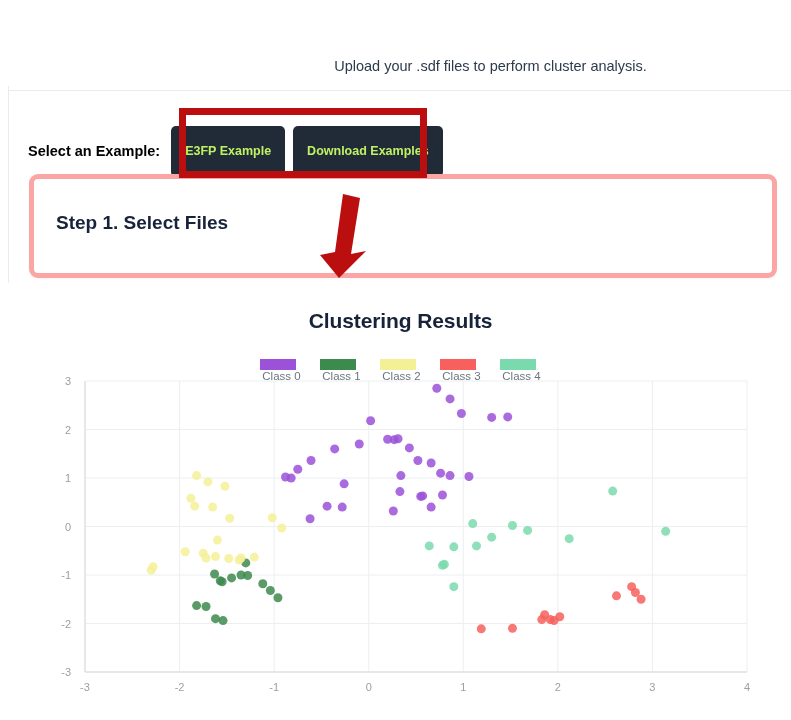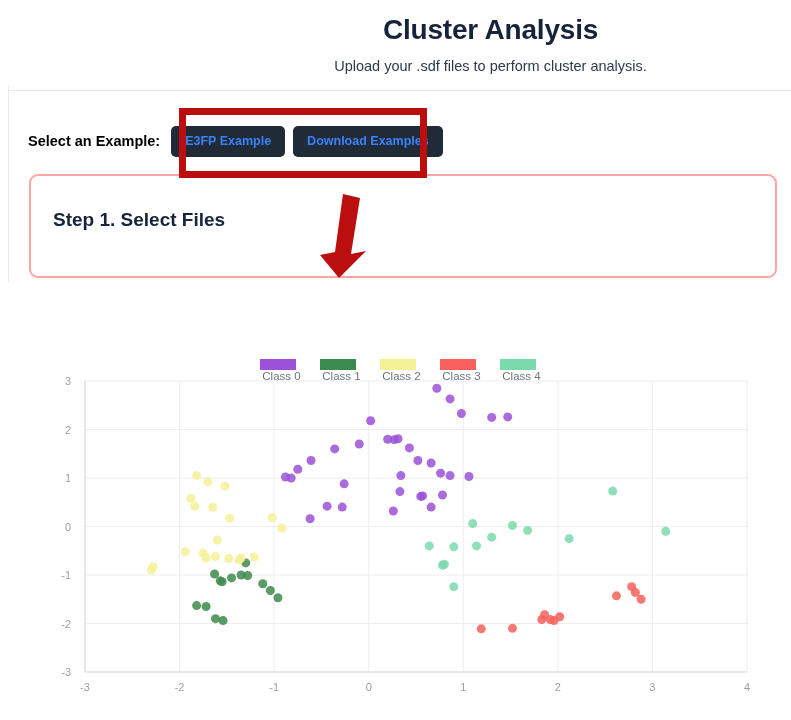--- a/index.html
+++ b/index.html
@@ -66,42 +66,42 @@
   }
   #example-label {
     font-size: 14.5px;
     font-weight: bold;
     color: #000000;
     margin-right: 11px;
     white-space: nowrap;
   }
   .ex-btn {
     background: #212a37;
-    color: #3b82f6;
+    color: #bef264;
     border: none;
     border-radius: 5px;
     font-family: "Liberation Sans", sans-serif;
     font-size: 12.5px;
     font-weight: bold;
-    padding: 9px 14px;
+    padding: 19px 14px;
     margin-right: 8px;
     cursor: pointer;
     white-space: nowrap;
     line-height: 1;
   }
   .ex-btn:last-child { margin-right: 0; }
 
   
   #step-card {
     position: absolute;
     left: 29px; top: 174px;
     width: 748px;
     height: 104px;
     background: #ffffff;
-    border: 2px solid #fca5a5;
+    border: 5px solid #fca5a5;
     border-radius: 9px;
     box-shadow: 0 1px 3px rgba(0,0,0,0.045);
     box-sizing: border-box;
   }
   #step-card-title {
     position: absolute;
     left: 22px; top: 33px;
     font-size: 19px;
     font-weight: bold;
     color: #16233a;
@@ -179,23 +179,20 @@
   #plot-svg { display: block; }
 </style>
 </head>
 <body>
 
 <div id="app-region">
 
   <div id="app-bottom-rule"></div>
   <div id="app-left-rule"></div>
 
-  <div id="page-title">
-    <span id="page-title-inner">Cluster Analysis</span>
-  </div>
 
   <div id="page-subtitle">
     <span id="page-subtitle-inner">Upload your .sdf files to perform cluster analysis.</span>
   </div>
 
   <div id="example-row">
     <span id="example-label">Select an Example:</span>
     <button class="ex-btn">E3FP Example</button>
     <button class="ex-btn">Download Examples</button>
   </div>
@@ -206,20 +203,23 @@
 
   <div id="highlight-box"></div>
 
   <svg id="down-arrow" viewBox="0 0 60 88" xmlns="http://www.w3.org/2000/svg">
     <polygon points="27,2 44,6 35,62 50,59 23,86 4,63 19,60" fill="#bb0f0f"></polygon>
   </svg>
 </div>
 
 <div id="chart-region">
 
+  <div id="chart-title">
+    <span id="chart-title-inner">Clustering Results</span>
+  </div>
 
   <div id="legend">
     <div id="legend-inner">
         <div class="legend-item">
           <span class="legend-swatch" style="background: rgb(155, 81, 216);"></span>
           <span class="legend-label">Class 0</span>
         </div>
         <div class="legend-item">
           <span class="legend-swatch" style="background: rgb(61, 138, 78);"></span>
           <span class="legend-label">Class 1</span>

